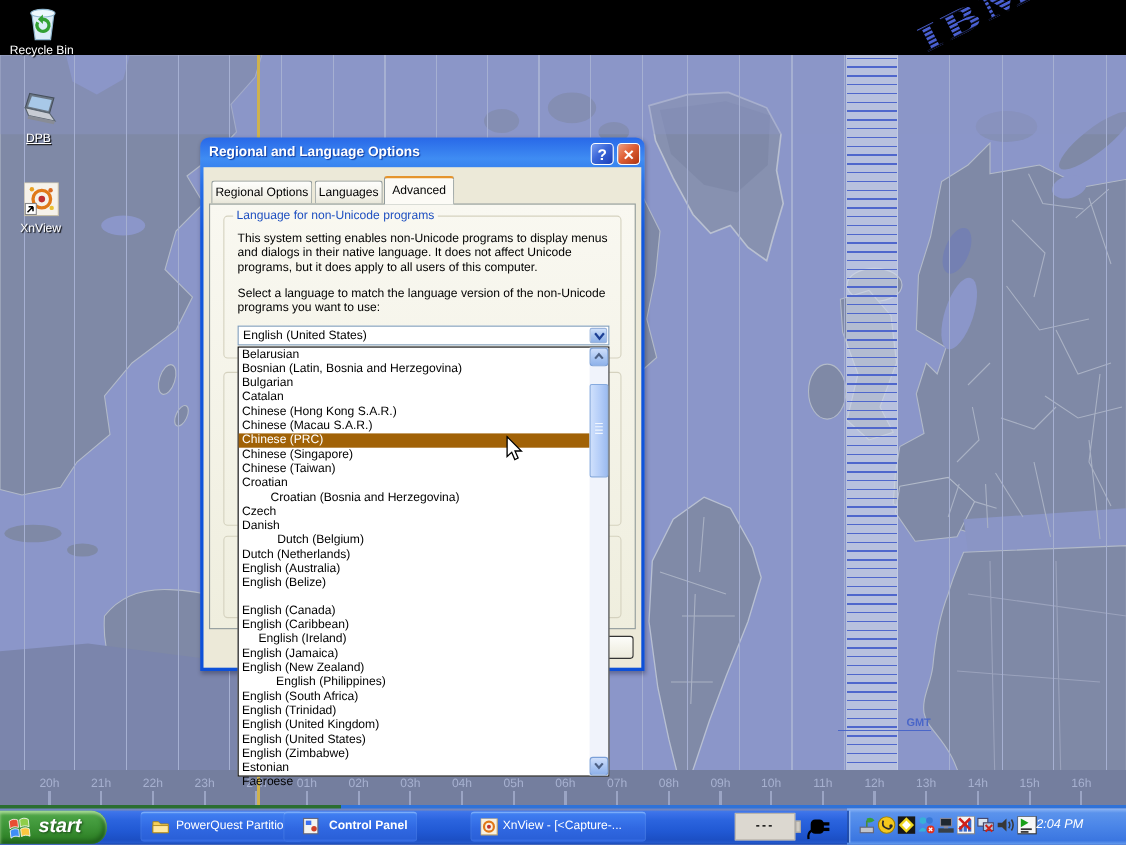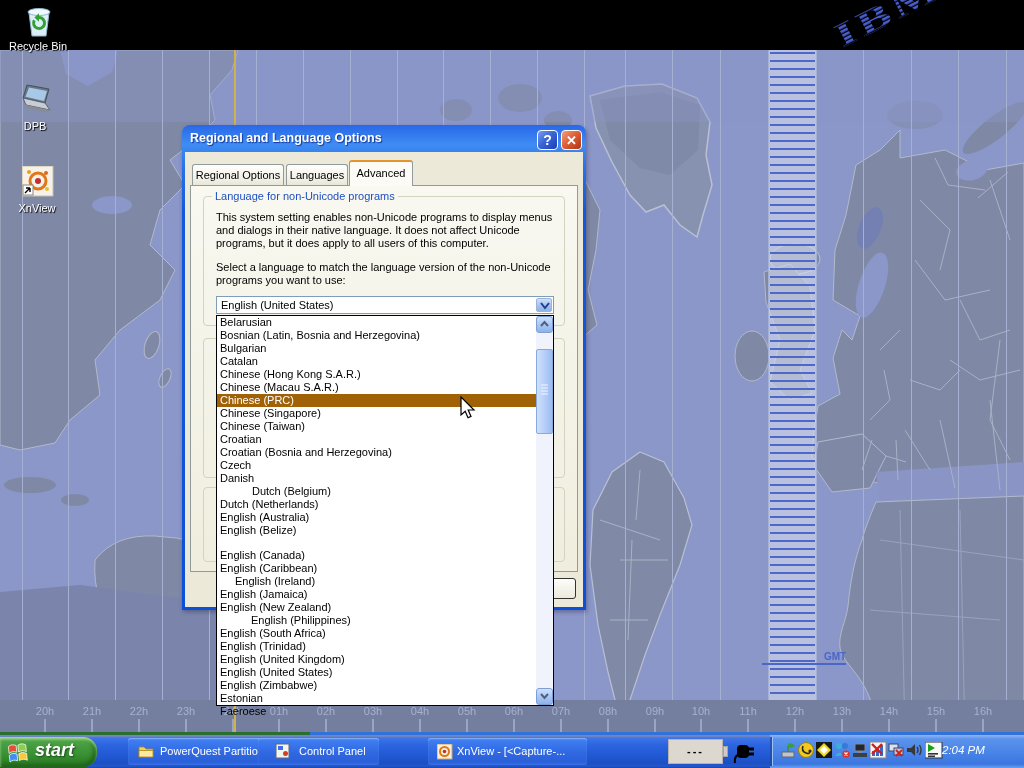--- a/index.html
+++ b/index.html
@@ -267,21 +267,21 @@
 <div class="abs" style="left:0px;top:40px;width:76px;text-align:center;color:#fff;font-size:11px;text-shadow:1px 1px 1px #000;">Recycle Bin</div>
 
 <svg class="abs" style="left:19px;top:83px" width="34" height="33">
   <g>
     <polygon points="8,2 30,6 26,20 4,15" fill="#6a7684" stroke="#46505c" stroke-width="1"></polygon>
     <polygon points="10,4.5 28,8 25,18 6.5,13.8" fill="#a8c8e8"></polygon>
     <polygon points="4,15 26,20 31,27 7,22" fill="#c8ccd4" stroke="#5a6570" stroke-width="1"></polygon>
     <polygon points="7,22 31,27 30,30 6,25" fill="#888c96"></polygon>
   </g>
 </svg>
-<div class="abs" style="left:0px;top:120px;width:70px;text-align:center;color:#fff;font-size:11px;text-shadow:1px 1px 1px #000;">DPB</div>
+<div class="abs" style="left:0px;top:120px;width:70px;text-align:center;color:#fff;font-size:11px;text-shadow:1px 1px 1px #000;text-decoration:underline;">DPB</div>
 
 <svg class="abs" style="left:22px;top:166px" width="33" height="31">
   <rect x="0" y="0" width="31" height="30" fill="#f6f2ea" stroke="#c8c0a8"></rect>
   <circle cx="16" cy="15" r="8" fill="none" stroke="#e07818" stroke-width="3"></circle>
   <circle cx="16" cy="15" r="3" fill="#c03030"></circle>
   <circle cx="7" cy="6" r="2" fill="#e8a020"></circle>
   <circle cx="24" cy="7" r="2" fill="#d86820"></circle>
   <circle cx="25" cy="23" r="2" fill="#e8c030"></circle>
   <rect x="1" y="19" width="10" height="10" fill="#fff" stroke="#888"></rect>
   <path d="M3,27 L8,22 M8,22 L8,26 M8,22 L4,22" stroke="#000" stroke-width="1.4" fill="none"></path>
@@ -331,21 +331,21 @@
     <div style="height:13px;padding-left:3px;line-height:13px;">Belarusian</div>
     <div style="height:13px;padding-left:3px;line-height:13px;">Bosnian (Latin, Bosnia and Herzegovina)</div>
     <div style="height:13px;padding-left:3px;line-height:13px;">Bulgarian</div>
     <div style="height:13px;padding-left:3px;line-height:13px;">Catalan</div>
     <div style="height:13px;padding-left:3px;line-height:13px;">Chinese (Hong Kong S.A.R.)</div>
     <div style="height:13px;padding-left:3px;line-height:13px;">Chinese (Macau S.A.R.)</div>
     <div style="height:13px;padding-left:3px;line-height:13px;background:#a16207;color:#fff;">Chinese (PRC)</div>
     <div style="height:13px;padding-left:3px;line-height:13px;">Chinese (Singapore)</div>
     <div style="height:13px;padding-left:3px;line-height:13px;">Chinese (Taiwan)</div>
     <div style="height:13px;padding-left:3px;line-height:13px;">Croatian</div>
-    <div style="height:13px;padding-left:3px;line-height:13px;">Croatian (Bosnia and Herzegovina)</div>
+    <div style="height:13px;padding-left:3px;line-height:13px;margin-left:26px;">Croatian (Bosnia and Herzegovina)</div>
     <div style="height:13px;padding-left:3px;line-height:13px;">Czech</div>
     <div style="height:13px;padding-left:3px;line-height:13px;">Danish</div>
     <div style="height:13px;padding-left:3px;line-height:13px;margin-left:32px;">Dutch (Belgium)</div>
     <div style="height:13px;padding-left:3px;line-height:13px;">Dutch (Netherlands)</div>
     <div style="height:13px;padding-left:3px;line-height:13px;">English (Australia)</div>
     <div style="height:13px;padding-left:3px;line-height:13px;">English (Belize)</div>
     <div style="height:13px;padding-left:3px;line-height:13px;margin-top:12px;">English (Canada)</div>
     <div style="height:13px;padding-left:3px;line-height:13px;">English (Caribbean)</div>
     <div style="height:13px;padding-left:18px;line-height:13px;">English (Ireland)</div>
     <div style="height:13px;padding-left:3px;line-height:13px;">English (Jamaica)</div>
@@ -402,21 +402,21 @@
     <div class="abs" style="left:35px;top:3px;color:#fff;font-size:18px;font-weight:bold;font-style:italic;text-shadow:1px 1px 2px #1a4a16;">start</div>
   </div>
 
   <div class="abs" style="left:106px;top:3px;width:147px;height:27px;border-radius:3px;background:linear-gradient(180deg,#5490f5 0%,#3e7cf0 10%,#3068e2 55%,#2a60d8 90%,#3a70e8 100%);box-shadow:inset 0 1px 1px #7fb0fa;color:#fff;font-size:11px;margin-left:22px;">
     <svg class="abs" style="left:10px;top:6px" width="17" height="15">
       <path d="M1,3 L6,3 L8,5 L15,5 L15,13 L1,13 Z" fill="#f5cf58" stroke="#a8861a" stroke-width="0.8"></path>
       <path d="M1,6.5 L15,6.5 L15,13 L1,13 Z" fill="#ffe9a0" stroke="#a8861a" stroke-width="0.8"></path>
     </svg>
     <div class="abs" style="left:32px;top:7px;">PowerQuest Partition...</div>
   </div>
-  <div class="abs" style="left:258px;top:3px;width:121px;height:27px;border-radius:3px;background:linear-gradient(180deg,#5490f5 0%,#3e7cf0 10%,#3068e2 55%,#2a60d8 90%,#3a70e8 100%);box-shadow:inset 0 1px 1px #7fb0fa;color:#fff;font-size:11px;">
+  <div class="abs" style="left:258px;top:3px;width:121px;height:27px;border-radius:3px;background:linear-gradient(180deg,#5490f5 0%,#3e7cf0 10%,#3068e2 55%,#2a60d8 90%,#3a70e8 100%);box-shadow:inset 0 1px 1px #7fb0fa;color:#fff;font-size:11px;font-weight:bold;">
     <svg class="abs" style="left:17px;top:5px" width="16" height="16">
       <rect x="1" y="1" width="13" height="14" fill="#f4f4f0" stroke="#667"></rect>
       <rect x="3" y="3" width="5" height="4" fill="#3b6ff0"></rect>
       <circle cx="10.5" cy="10.5" r="2.5" fill="#d04028"></circle>
     </svg>
     <div class="abs" style="left:41px;top:7px;">Control Panel</div>
   </div>
   <div class="abs" style="left:428px;top:3px;width:159px;height:27px;border-radius:3px;background:linear-gradient(180deg,#5490f5 0%,#3e7cf0 10%,#3068e2 55%,#2a60d8 90%,#3a70e8 100%);box-shadow:inset 0 1px 1px #7fb0fa;color:#fff;font-size:11px;">
     <svg class="abs" style="left:9px;top:6px" width="16" height="16">
       <rect x="0" y="0" width="15" height="15" fill="#f8f0e0" stroke="#c8a868"></rect>

